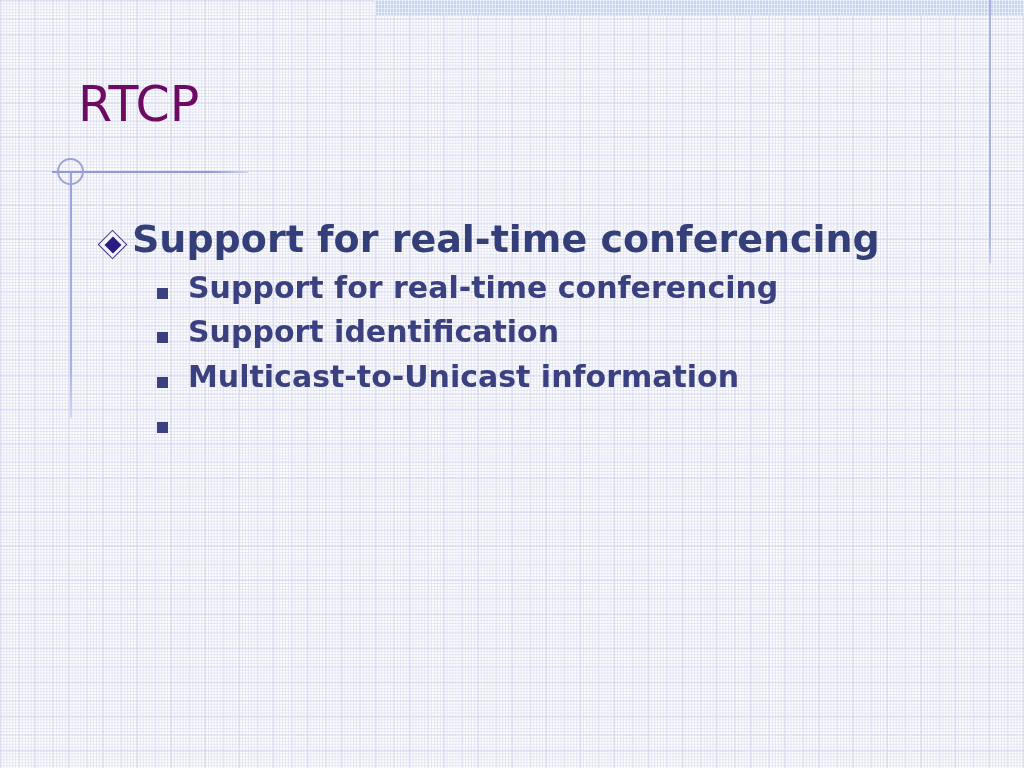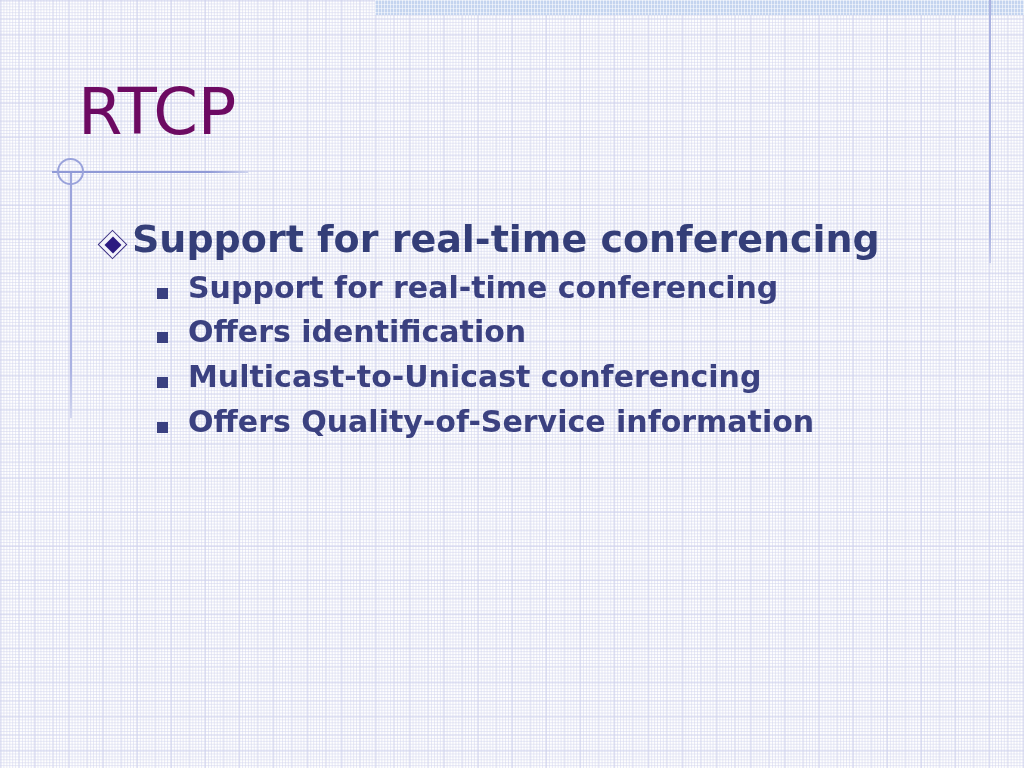--- a/index.html
+++ b/index.html
@@ -105,21 +105,21 @@
     border-radius: 50%;
     box-sizing: border-box;
     background: transparent;
   }
 
   
   .slide-title {
     position: absolute;
     left: 78px;
     top: 79px;
-    font-size: 64px;
+    font-size: 49px;
     line-height: 1.05;
     color: #6d0a62;
     font-family: "DejaVu Sans", sans-serif;
     font-weight: normal;
     letter-spacing: 0px;
     white-space: nowrap;
   }
 
   
   .body-block {
@@ -222,30 +222,29 @@
 
     <ul class="sub-list">
 
       <li class="lvl2-row">
         <span class="lvl2-bullet"></span>
         <span class="lvl2-text">Support for real-time conferencing</span>
       </li>
 
       <li class="lvl2-row">
         <span class="lvl2-bullet"></span>
-        <span class="lvl2-text">Offers identification</span>
-      </li>
-
-      <li class="lvl2-row">
-        <span class="lvl2-bullet"></span>
-        <span class="lvl2-text">Multicast-to-Unicast conferencing</span>
-      </li>
-
-      <li class="lvl2-row">
-        <span class="lvl2-bullet"></span>
-        <span class="lvl2-text">Offers Quality-of-Service information</span>
+        <span class="lvl2-text">Support identification</span>
+      </li>
+
+      <li class="lvl2-row">
+        <span class="lvl2-bullet"></span>
+        <span class="lvl2-text">Multicast-to-Unicast information</span>
+      </li>
+
+      <li class="lvl2-row">
+        <span class="lvl2-bullet"></span>
       </li>
 
 
     </ul>
   </div>
 
 </div>
 
 </body></html>

